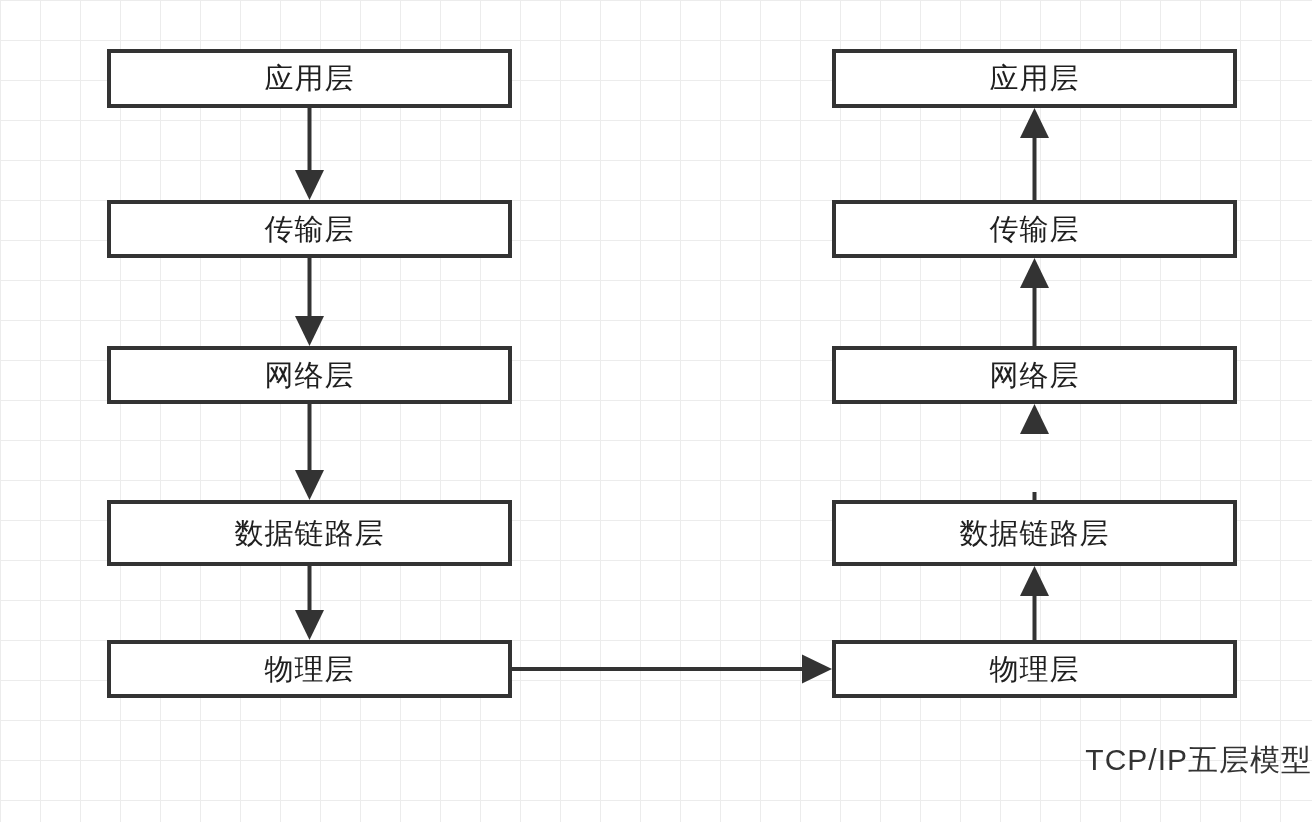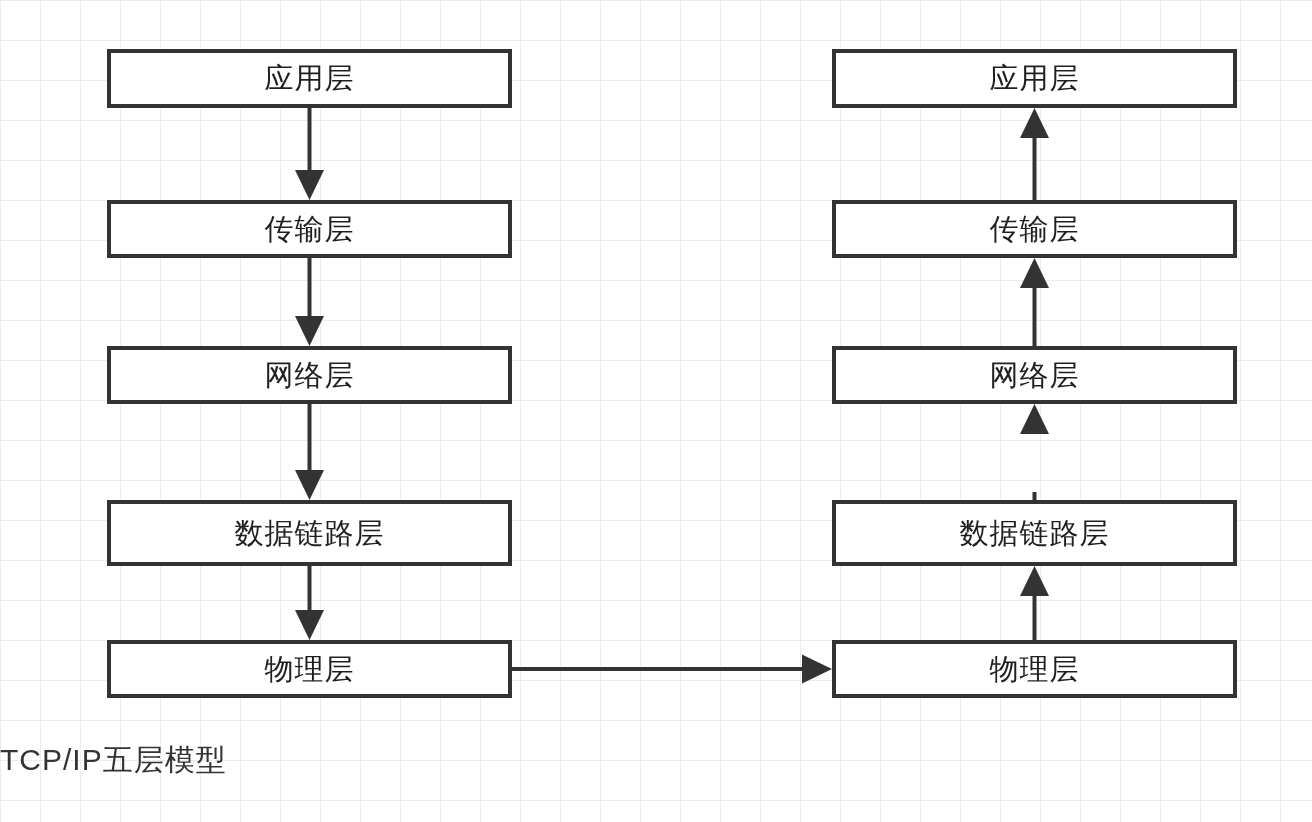--- a/index.html
+++ b/index.html
@@ -54,21 +54,21 @@
     z-index: 2;
     pointer-events: none;
   }
 
   
   #caption {
     position: absolute;
     left: 0;
     width: 1312px;
     top: 740px;
-    text-align: left;
+    text-align: right;
     font-size: 30px;
     color: #333333;
     letter-spacing: 1px;
     z-index: 4;
   }
 </style>
 </head>
 <body>
 
 <div id="canvas">

